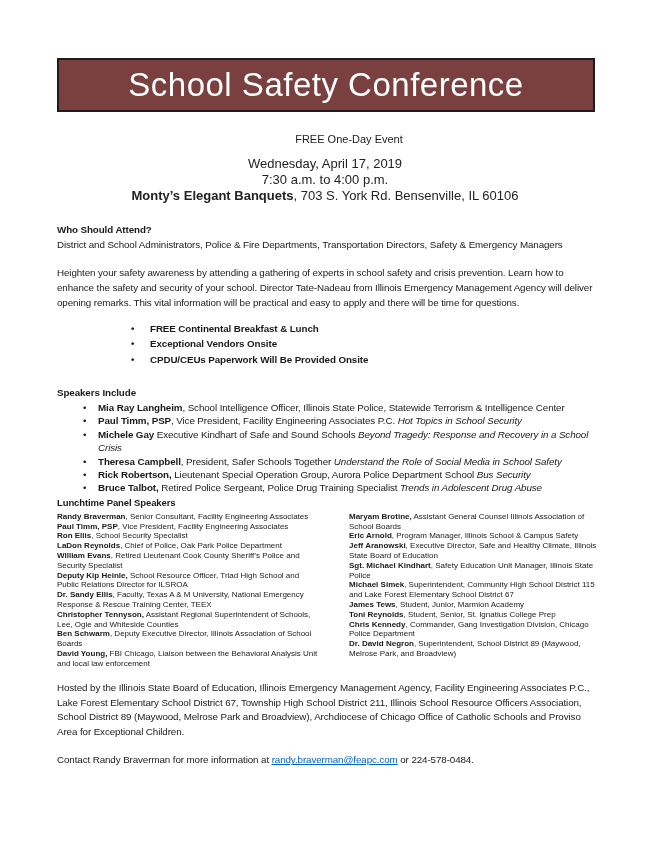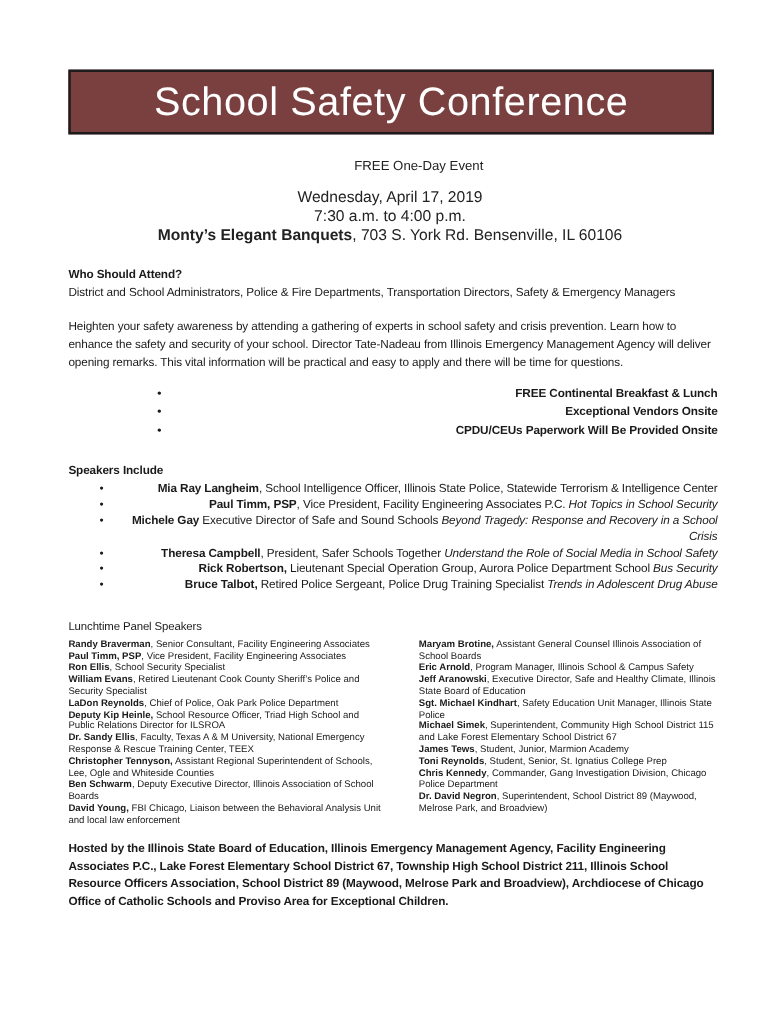--- a/index.html
+++ b/index.html
@@ -18,30 +18,30 @@
   .dateblock{margin-top:11px;text-align:center;font-size:13px;line-height:16px;color:#222;}
   .content{margin:0 52px 0 57px;font-size:9.8px;line-height:15px;letter-spacing:-.1px;color:#1a1a1a;}
   .b{font-weight:bold;}
   .it{font-style:italic;}
   .h{font-weight:bold;margin-top:18px;}
   .para{margin:13px 0 0 0;}
   .register{margin-top:16px;font-weight:bold;}
   .link{color:#0563C1;text-decoration:underline;cursor:pointer;}
   ul{margin:0;padding:0;list-style:none;}
   .perks{margin-top:11px;line-height:15.3px;font-weight:bold;}
-  .perks li{position:relative;padding-left:93px;text-align:right;}
+  .perks li{position:relative;padding-left:93px;}
   .perks li::before{content:"\2022";position:absolute;left:74px;}
   .speakers{margin-top:1px;line-height:13.4px;}
-  .speakers li{position:relative;padding-left:41px;text-align:right;}
+  .speakers li{position:relative;padding-left:41px;}
   .speakers li::before{content:"\2022";position:absolute;left:26px;}
-  .panel-h{font-weight:normal;margin-top:20px;font-size:9.5px;}
+  .panel-h{font-weight:bold;margin-top:0;font-size:9.5px;}
   .columns{display:flex;gap:26px;margin-top:2px;font-size:8px;line-height:9.8px;letter-spacing:0;}
   .col-left{flex:0 0 266px;}
   .col-right{flex:1;min-width:0;}
-  .hosted{margin:13px 0 12px 0;line-height:14.5px;font-weight:bold;}
+  .hosted{margin:13px 0 12px 0;line-height:14.5px;}
   .contact{margin:13px 0 0 0;}
 </style>
 </head>
 <body>
 
 <div class="page">
 
   <div class="banner">
     <span class="banner-title">School Safety Conference</span>
   </div>
@@ -65,34 +65,34 @@
     <ul class="perks">
       <li>FREE Continental Breakfast &amp; Lunch</li>
       <li>Exceptional Vendors Onsite</li>
       <li>CPDU/CEUs Paperwork Will Be Provided Onsite</li>
     </ul>
 
     <div class="h">Speakers Include</div>
     <ul class="speakers">
       <li><span class="b">Mia Ray Langheim</span><span>, School Intelligence Officer, Illinois State Police, Statewide Terrorism &amp; Intelligence Center</span><span class="it"></span></li>
       <li><span class="b">Paul Timm, PSP</span><span>, Vice President, Facility Engineering Associates P.C. </span><span class="it">Hot Topics in School Security</span></li>
-      <li><span class="b">Michele Gay</span><span> Executive Director of Safe and Sound Schools </span><span class="it">Beyond Tragedy: Response and Recovery in a School Crisis</span></li>
+      <li><span class="b">Michele Gay</span><span> Executive Kindhart of Safe and Sound Schools </span><span class="it">Beyond Tragedy: Response and Recovery in a School Crisis</span></li>
       <li><span class="b">Theresa Campbell</span><span>, President, Safer Schools Together </span><span class="it">Understand the Role of Social Media in School Safety</span></li>
       <li><span class="b">Rick Robertson,</span><span> Lieutenant Special Operation Group, Aurora Police Department School </span><span class="it">Bus Security</span></li>
       <li><span class="b">Bruce Talbot,</span><span> Retired Police Sergeant, Police Drug Training Specialist </span><span class="it">Trends in Adolescent Drug Abuse</span></li>
     </ul>
 
     <div class="panel-h">Lunchtime Panel Speakers</div>
     <div class="columns">
       <div class="col-left">
         <div><span class="b">Randy Braverman</span><span>, Senior Consultant, Facility Engineering Associates</span></div>
         <div><span class="b">Paul Timm, PSP</span><span>, Vice President, Facility Engineering Associates</span></div>
         <div><span class="b">Ron Ellis</span><span>, School Security Specialist</span></div>
+        <div><span class="b">LaDon Reynolds</span><span>, Chief of Police, Oak Park Police Department</span></div>
         <div><span class="b">William Evans</span><span>, Retired Lieutenant Cook County Sheriff’s Police and Security Specialist</span></div>
-        <div><span class="b">LaDon Reynolds</span><span>, Chief of Police, Oak Park Police Department</span></div>
         <div><span class="b">Deputy Kip Heinle,</span><span> School Resource Officer, Triad High School and Public Relations Director for ILSROA</span></div>
         <div><span class="b">Dr. Sandy Ellis</span><span>, Faculty, Texas A &amp; M University, National Emergency Response &amp; Rescue Training Center, TEEX</span></div>
         <div><span class="b">Christopher Tennyson,</span><span> Assistant Regional Superintendent of Schools, Lee, Ogle and Whiteside Counties</span></div>
         <div><span class="b">Ben Schwarm</span><span>, Deputy Executive Director, Illinois Association of School Boards</span></div>
         <div><span class="b">David Young,</span><span> FBI Chicago, Liaison between the Behavioral Analysis Unit and local law enforcement</span></div>
       </div>
       <div class="col-right">
         <div><span class="b">Maryam Brotine,</span><span> Assistant General Counsel Illinois Association of School Boards</span></div>
         <div><span class="b">Eric Arnold</span><span>, Program Manager, Illinois School &amp; Campus Safety</span></div>
         <div><span class="b">Jeff Aranowski</span><span>, Executive Director, Safe and Healthy Climate, Illinois State Board of Education</span></div>

